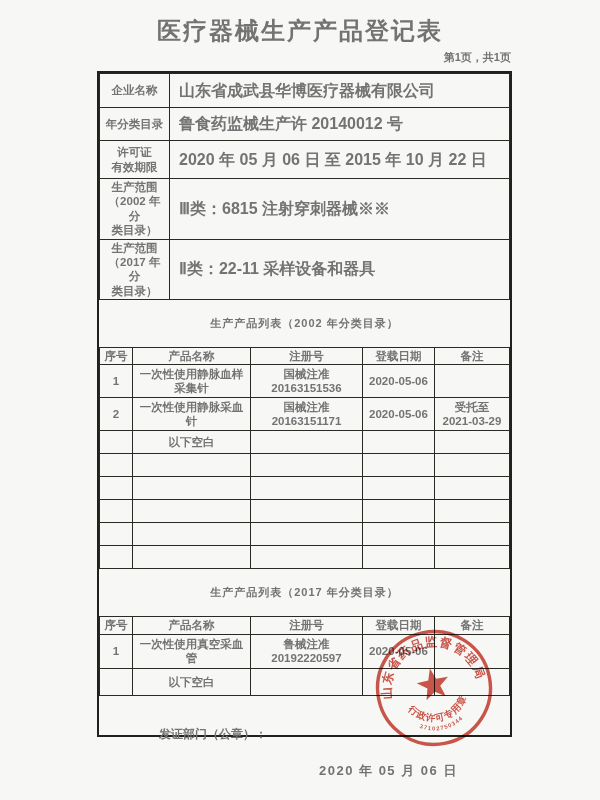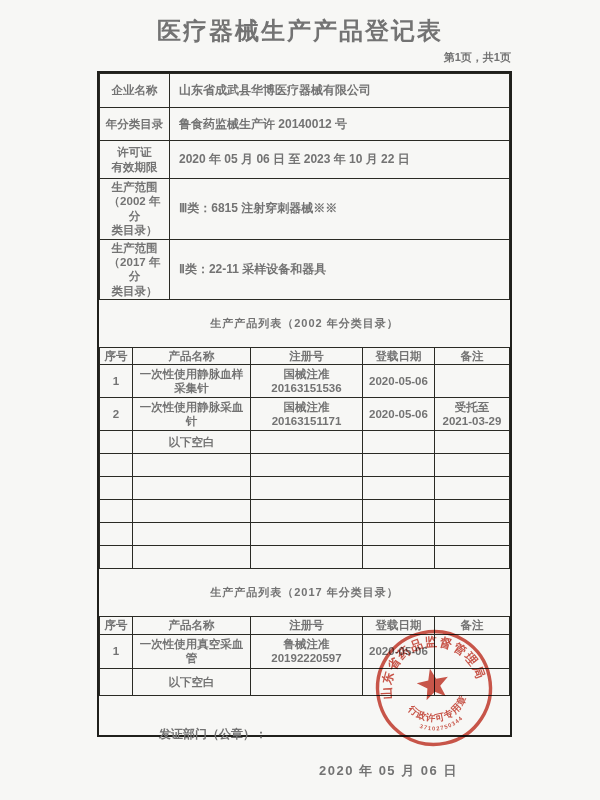--- a/index.html
+++ b/index.html
@@ -29,21 +29,21 @@
   table { border-collapse:collapse; table-layout:fixed; width:100%; }
   td, th {
     border:1.5px solid #2a2a24;
     padding:1px 3px;
     font-size:11.5px; font-weight:700;
     text-align:center; vertical-align:middle;
     overflow:hidden;
     line-height:1.25;
   }
   .info-table .lbl { white-space:pre-line; }
-  .info-table .val { text-align:left; padding-left:9px; font-size:12px; }
+  .info-table .val { text-align:left; padding-left:9px; font-size:16px; }
   .preline { white-space:pre-line; }
   tr.h31 td { height:31px; }
   tr.h30 td { height:30px; }
   tr.h35 td { height:35px; }
   tr.h44 td { height:44px; }
   tr.h20 td { height:20px; }
   tr.h24 td { height:24px; }
   .section-title {
     height:47px; display:flex; align-items:center; justify-content:center;
     font-size:11px; font-weight:700; letter-spacing:1px;
@@ -86,21 +86,21 @@
         <td class="lbl">企业名称</td>
         <td class="val">山东省成武县华博医疗器械有限公司</td>
       </tr>
       <tr class="h30">
         <td class="lbl">年分类目录</td>
         <td class="val">鲁食药监械生产许 20140012 号</td>
       </tr>
       <tr class="h35">
         <td class="lbl">许可证
 有效期限</td>
-        <td class="val">2020 年 05 月 06 日  至 2023 年 10 月 22 日</td>
+        <td class="val">2020 年 05 月 06 日  至 2015 年 10 月 22 日</td>
       </tr>
       <tr class="h44">
         <td class="lbl">生产范围
 （2002 年分
 类目录）</td>
         <td class="val">Ⅲ类：6815 注射穿刺器械※※</td>
       </tr>
       <tr class="h44">
         <td class="lbl">生产范围
 （2017 年分

